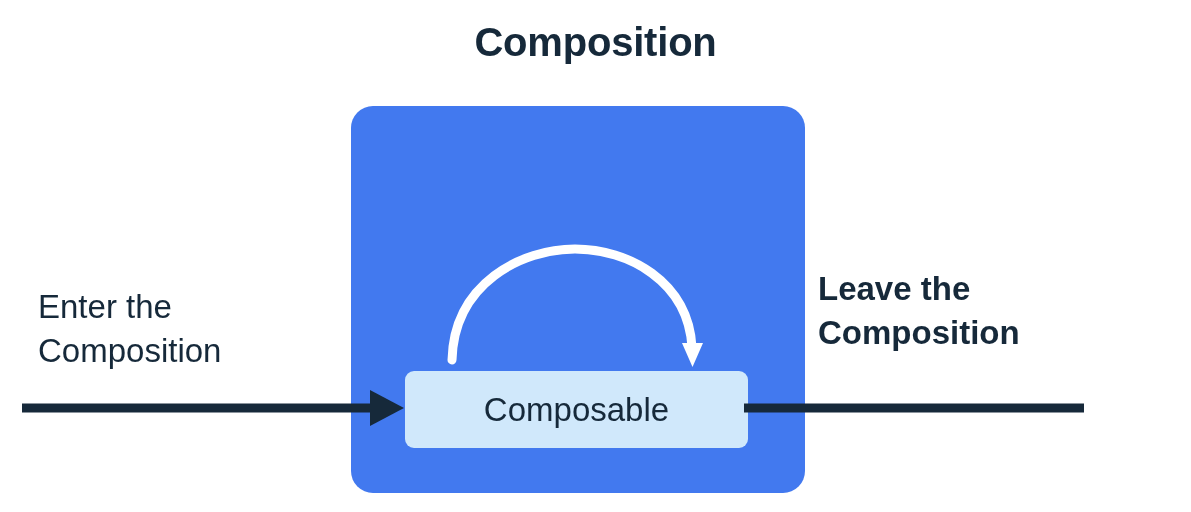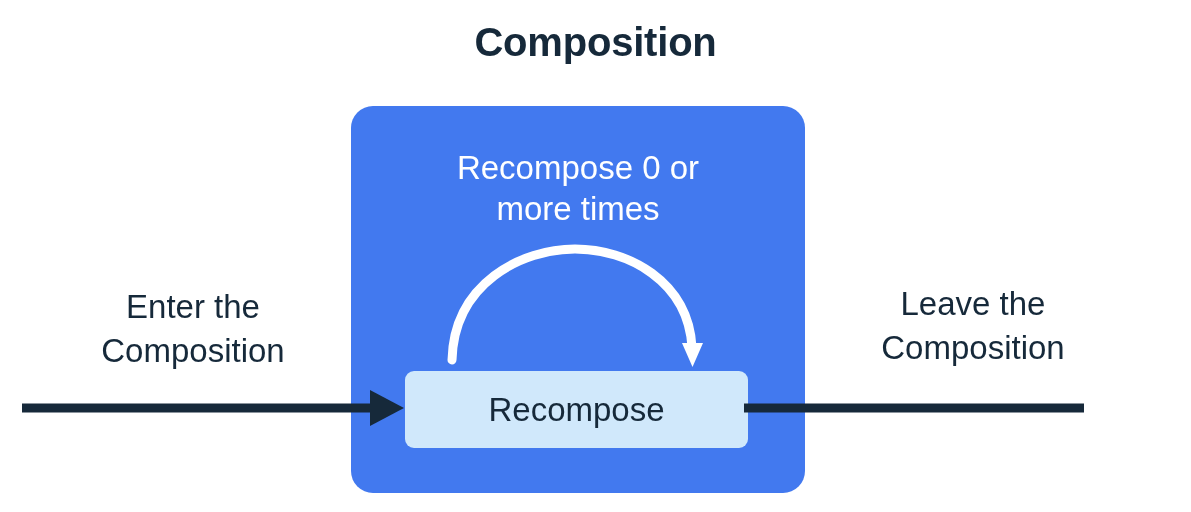--- a/index.html
+++ b/index.html
@@ -93,50 +93,46 @@
     position: absolute;
     top: 386px;
     height: 44px;
   }
   .flow-arrow.enter { left: 22px;  width: 388px; }
   .flow-arrow.leave { left: 744px; width: 430px; }
 
   
   .side-label {
     position: absolute;
-    text-align: center;
+    text-align: left;
     font-size: 33px;
     line-height: 44px;
     color: #16293a;
   }
   .side-label .ln { display: block; }
   .side-label.enter-label { left: 38px;  top: 285px; width: 310px; }
-  .side-label.leave-label { left: 818px; top: 282px; width: 310px; }
+  .side-label.leave-label { left: 818px; top: 267px; width: 310px; font-weight: bold; }
 </style>
 </head>
 <body>
 
 <div id="canvas">
 
   <div class="title">Composition</div>
 
   <div class="composition-box"></div>
 
-  <div class="recompose-caption">
-    <span class="ln">Recompose 0 or</span>
-    <span class="ln">more times</span>
-  </div>
 
   <svg class="recompose-arrow" viewBox="0 0 290 135">
     <path d="M 22 125 C 24 48, 92 14, 145 14 C 198 14, 258 46, 262 112" fill="none" stroke="#ffffff" stroke-width="9" stroke-linecap="round"></path>
     <polygon points="252,108 273,108 262.5,132" fill="#ffffff"></polygon>
   </svg>
 
   <div class="composable-box">
-    <span class="composable-label">Recompose</span>
+    <span class="composable-label">Composable</span>
   </div>
 
   <svg class="flow-arrow enter" viewBox="0 0 388 44" preserveAspectRatio="none">
     <line x1="0" y1="22" x2="354" y2="22" stroke="#16293a" stroke-width="9"></line>
     <polygon points="348,4 348,40 382,22" fill="#16293a"></polygon>
   </svg>
 
   <svg class="flow-arrow leave" viewBox="0 0 430 44" preserveAspectRatio="none">
     <line x1="0" y1="22" x2="396" y2="22" stroke="#16293a" stroke-width="9"></line>
     <polygon points="390,4 390,40 424,22" fill="#16293a"></polygon>

